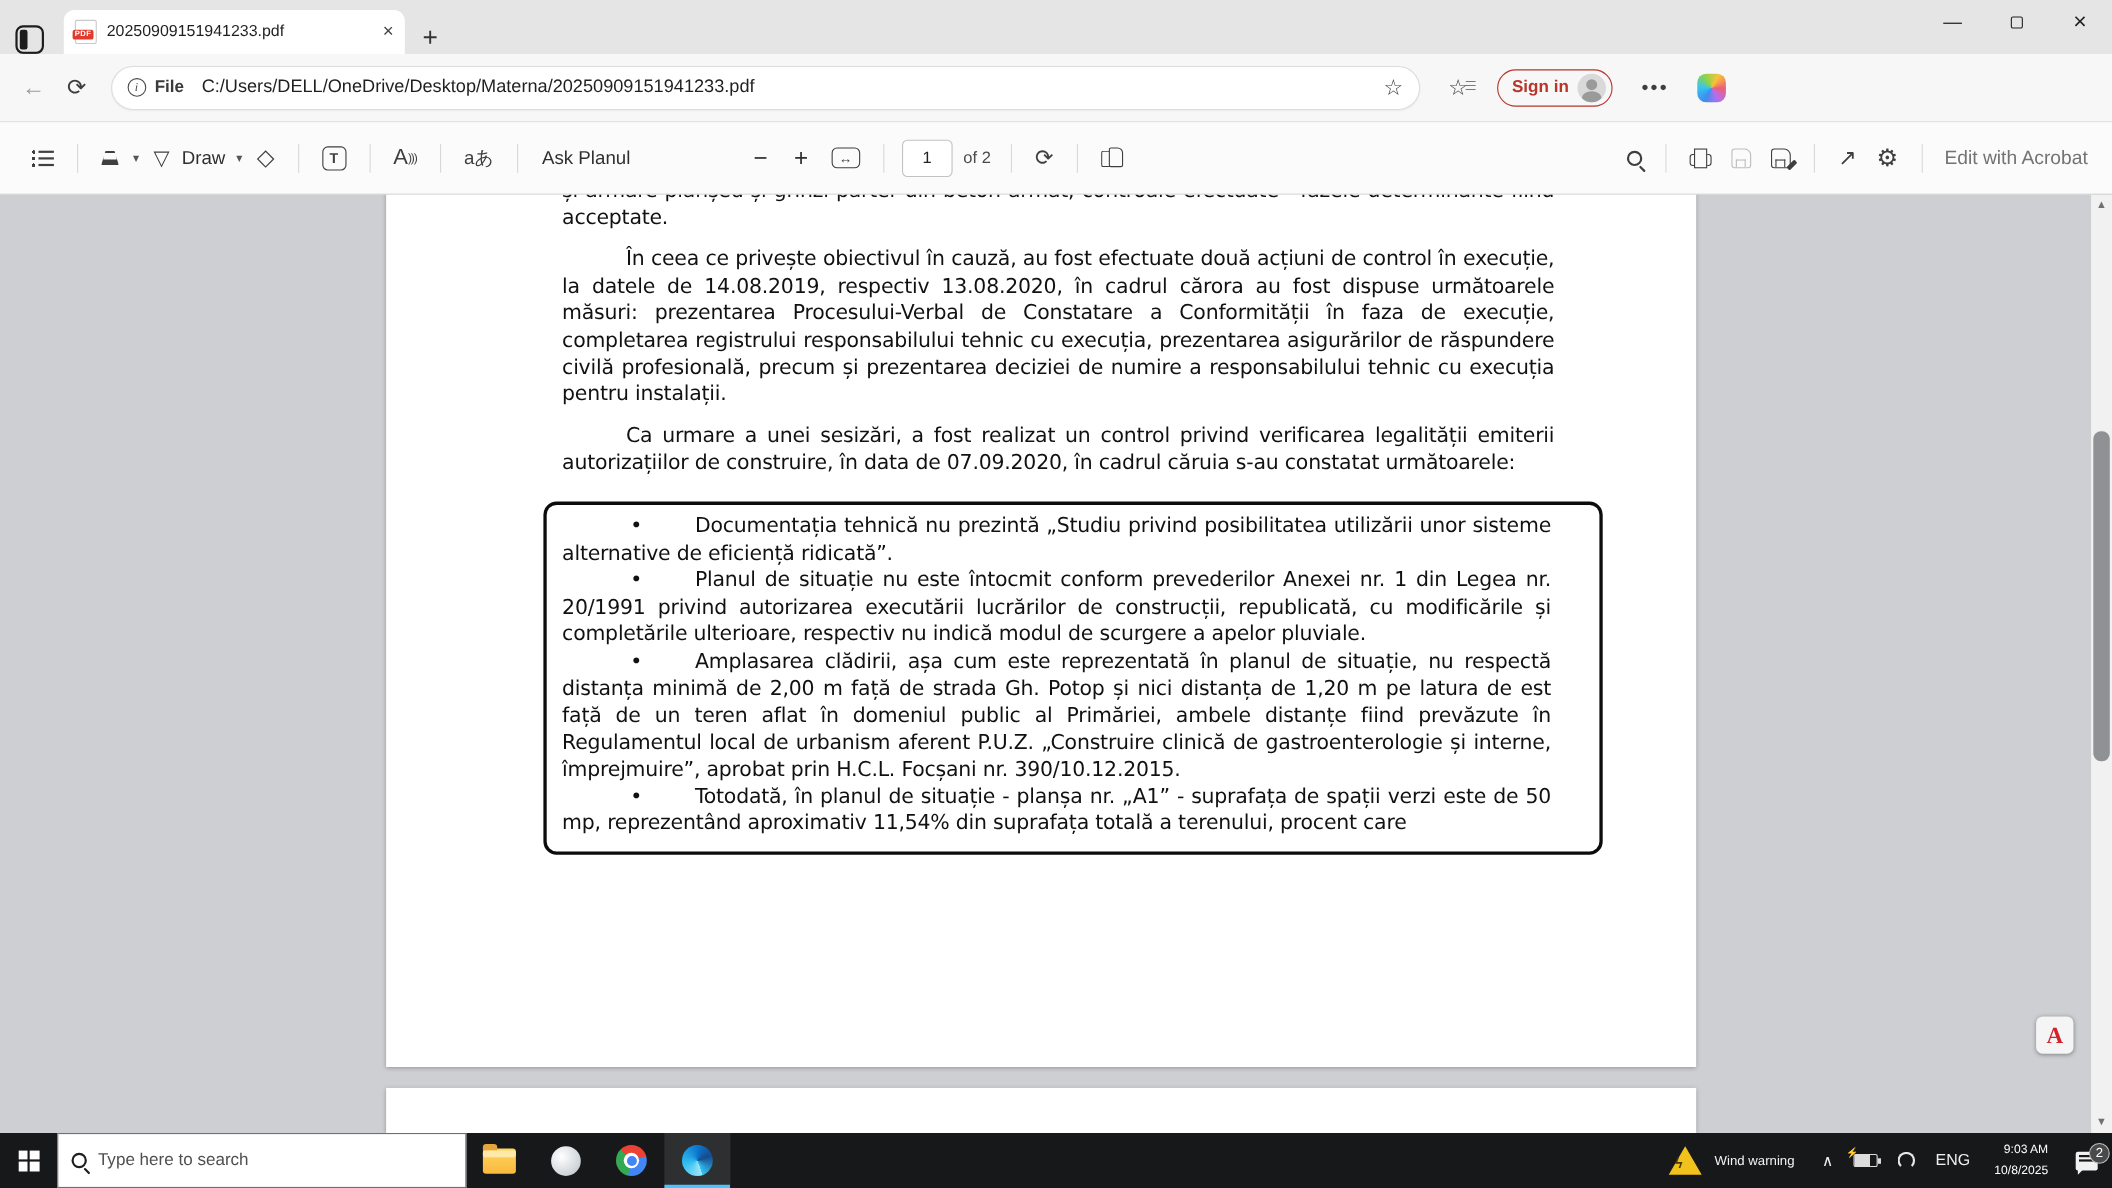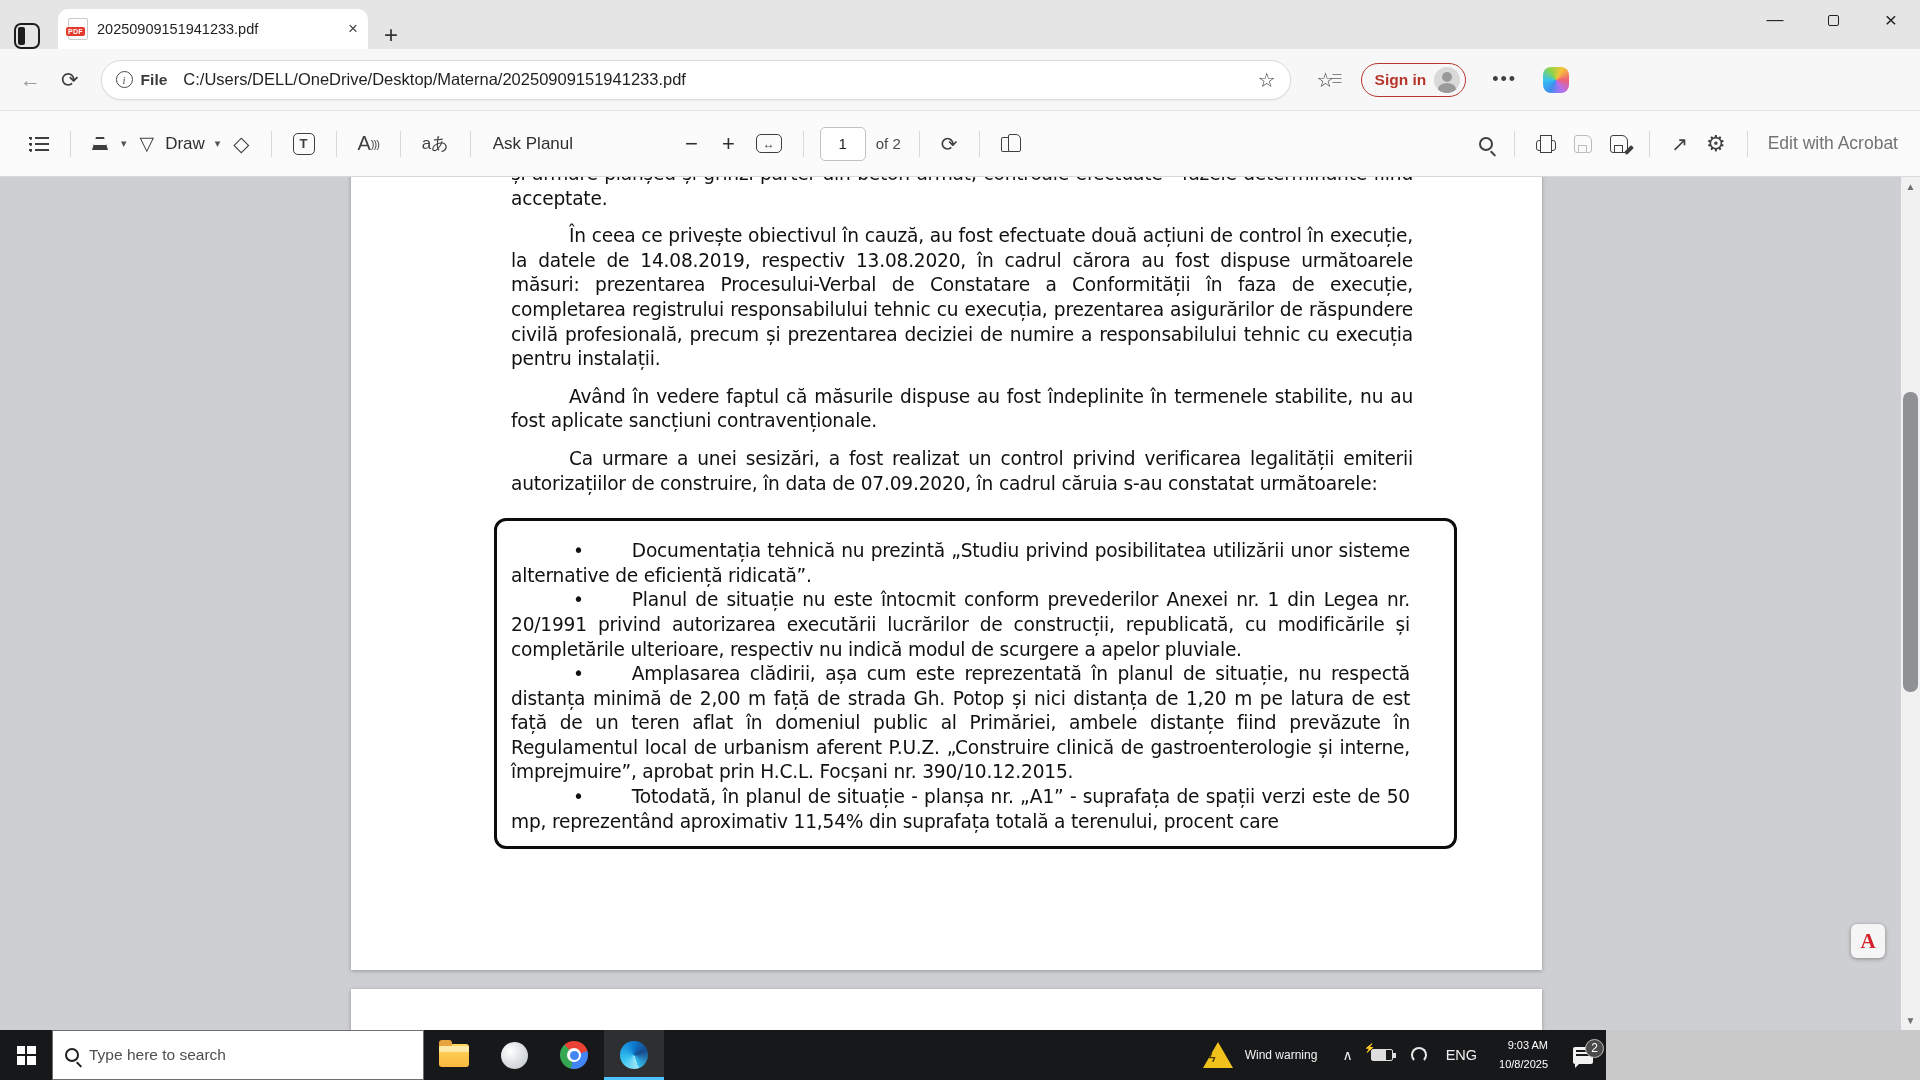--- a/index.html
+++ b/index.html
@@ -77,35 +77,35 @@
   .i-floppy.pen::before { content:""; position:absolute; right:-4px; bottom:-3px; width:4px; height:10px; background:#3f3f3f; transform:rotate(45deg); border-radius:1px; }
   .editacro { font-size:17.5px; color:#737373; padding:0 22px 0 8px; }
 
   
   .viewer { position:absolute; top:177px; left:0; right:0; height:853px; background:#cdcfd2; overflow:hidden; }
   .page1 { position:absolute; left:351px; top:-45px; width:1191px; height:838px; background:#fff; box-shadow:0 1px 4px rgba(0,0,0,.28); }
   .page2 { position:absolute; left:351px; top:812px; width:1191px; height:41px; background:#fff; box-shadow:0 1px 4px rgba(0,0,0,.28); }
   .pcontent { padding:30px 129px 0 160px; font-family:"DejaVu Sans", sans-serif; font-size:18.6px; line-height:24.6px; color:#111; text-align:justify; letter-spacing:-0.2px; }
   .pcontent p { margin-bottom:13px; }
   .pcontent p.ind { text-indent:58px; }
-  .bbox { border:3.2px solid #0c0c0c; border-radius:12px; margin:22px 0 0 -17px; width:963px; padding:18px 44px 12px 14px; }
+  .bbox { border:3.2px solid #0c0c0c; border-radius:12px; margin:22px 0 0 -17px; width:963px; padding:8px 44px 12px 14px; }
   .bbox p { margin-bottom:0; }
   .bl { text-indent:62px; }
   .bu { padding-right:48px; }
 
   .acro-float { position:absolute; right:35px; bottom:72px; width:34px; height:34px; background:#f5f5f5; border-radius:6px; box-shadow:0 1px 4px rgba(0,0,0,.35); display:flex; align-items:center; justify-content:center; color:#d3222a; font-weight:bold; font-size:21px; font-family:"Liberation Serif",serif; }
 
   
   .sbar { position:absolute; right:0; top:0; width:19px; height:853px; background:#f1f1f1; }
   .sbar .arr { position:absolute; left:0; width:19px; height:19px; color:#707070; font-size:10px; display:flex; align-items:center; justify-content:center; }
   .sbar .arr.down { bottom:0; }
   .sthumb { position:absolute; left:2px; width:15px; top:215px; height:300px; background:#8f9194; border-radius:7px; }
 
   
-  .taskbar { position:absolute; left:0; bottom:0; width:1606px; height:50px; background:#17181a; display:flex; align-items:stretch; color:#fff; }
+  .taskbar { position:absolute; left:0; bottom:0; width:1920px; height:50px; background:#17181a; display:flex; align-items:stretch; color:#fff; }
   .startbtn { width:52px; display:flex; align-items:center; justify-content:center; }
   .winlogo { width:19px; height:19px; display:grid; grid-template-columns:1fr 1fr; gap:2px; transform:skewY(0deg); }
   .winlogo span { background:#fdfdfd; }
   .tsearch { width:372px; background:#fff; border:1px solid #6f6f6f; display:flex; align-items:center; padding:0 12px; gap:10px; }
   .tsearch .i-lens { border-color:#1f1f1f; }
   .tsearch .i-lens::after { background:#1f1f1f; }
   .tsearch-ph { color:#4f4f4f; font-size:15.5px; }
   .tapp { width:60px; display:flex; align-items:center; justify-content:center; position:relative; }
   .tapp.active { background:rgba(255,255,255,.10); box-shadow:inset 0 -3px 0 #4cc2ff; }
   .i-folder { width:30px; height:23px; position:relative; background:linear-gradient(#ffd65c,#f9b93e); border-radius:3px; }
@@ -242,21 +242,20 @@
       <span class="pb-sep"></span>
       <span class="editacro">Edit with Acrobat</span>
     </div>
   </div>
 
   <div class="viewer">
     <div class="page1">
       <div class="pcontent">
         <p>și armare planșeu și grinzi parter din beton armat; controale efectuate - fazele determinante fiind acceptate.</p>
         <p class="ind">În ceea ce privește obiectivul în cauză, au fost efectuate două acțiuni de control în execuție, la datele de 14.08.2019, respectiv  13.08.2020, în cadrul cărora au fost dispuse următoarele măsuri: prezentarea Procesului-Verbal de Constatare a Conformității în faza de execuție, completarea registrului responsabilului tehnic cu execuția, prezentarea asigurărilor de răspundere civilă profesională, precum și prezentarea deciziei de numire a responsabilului tehnic cu execuția pentru instalații.</p>
-        <p class="ind">Având în vedere faptul că măsurile dispuse au fost îndeplinite în termenele stabilite, nu au fost aplicate sancțiuni contravenționale.</p>
         <p class="ind">Ca urmare a unei sesizări, a fost realizat un control privind verificarea legalității emiterii autorizațiilor de construire, în data de 07.09.2020, în cadrul căruia s-au constatat următoarele:</p>
         <div class="bbox">
           <p class="bl"><span class="bu">•</span><span>Documentația tehnică nu prezintă „Studiu privind posibilitatea utilizării unor sisteme alternative de eficiență ridicată”.</span></p>
           <p class="bl"><span class="bu">•</span><span>Planul de situație nu este întocmit conform prevederilor Anexei nr. 1 din Legea nr. 20/1991 privind autorizarea executării lucrărilor de construcții, republicată, cu modificările și completările ulterioare, respectiv nu indică modul de scurgere a apelor pluviale.</span></p>
           <p class="bl"><span class="bu">•</span><span>Amplasarea clădirii, așa cum este reprezentată în planul de situație, nu respectă distanța minimă de 2,00 m față de strada Gh. Potop și nici distanța de 1,20 m pe latura de est față de un teren aflat în domeniul public al Primăriei, ambele distanțe fiind prevăzute în Regulamentul local de urbanism aferent P.U.Z. „Construire clinică de gastroenterologie și interne, împrejmuire”, aprobat prin H.C.L. Focșani nr. 390/10.12.2015.</span></p>
           <p class="bl"><span class="bu">•</span><span>Totodată, în planul de situație - planșa nr. „A1” - suprafața de spații verzi este de 50 mp, reprezentând aproximativ 11,54% din suprafața totală a terenului, procent care</span></p>
         </div>
       </div>
     </div>
     <div class="page2"></div>

